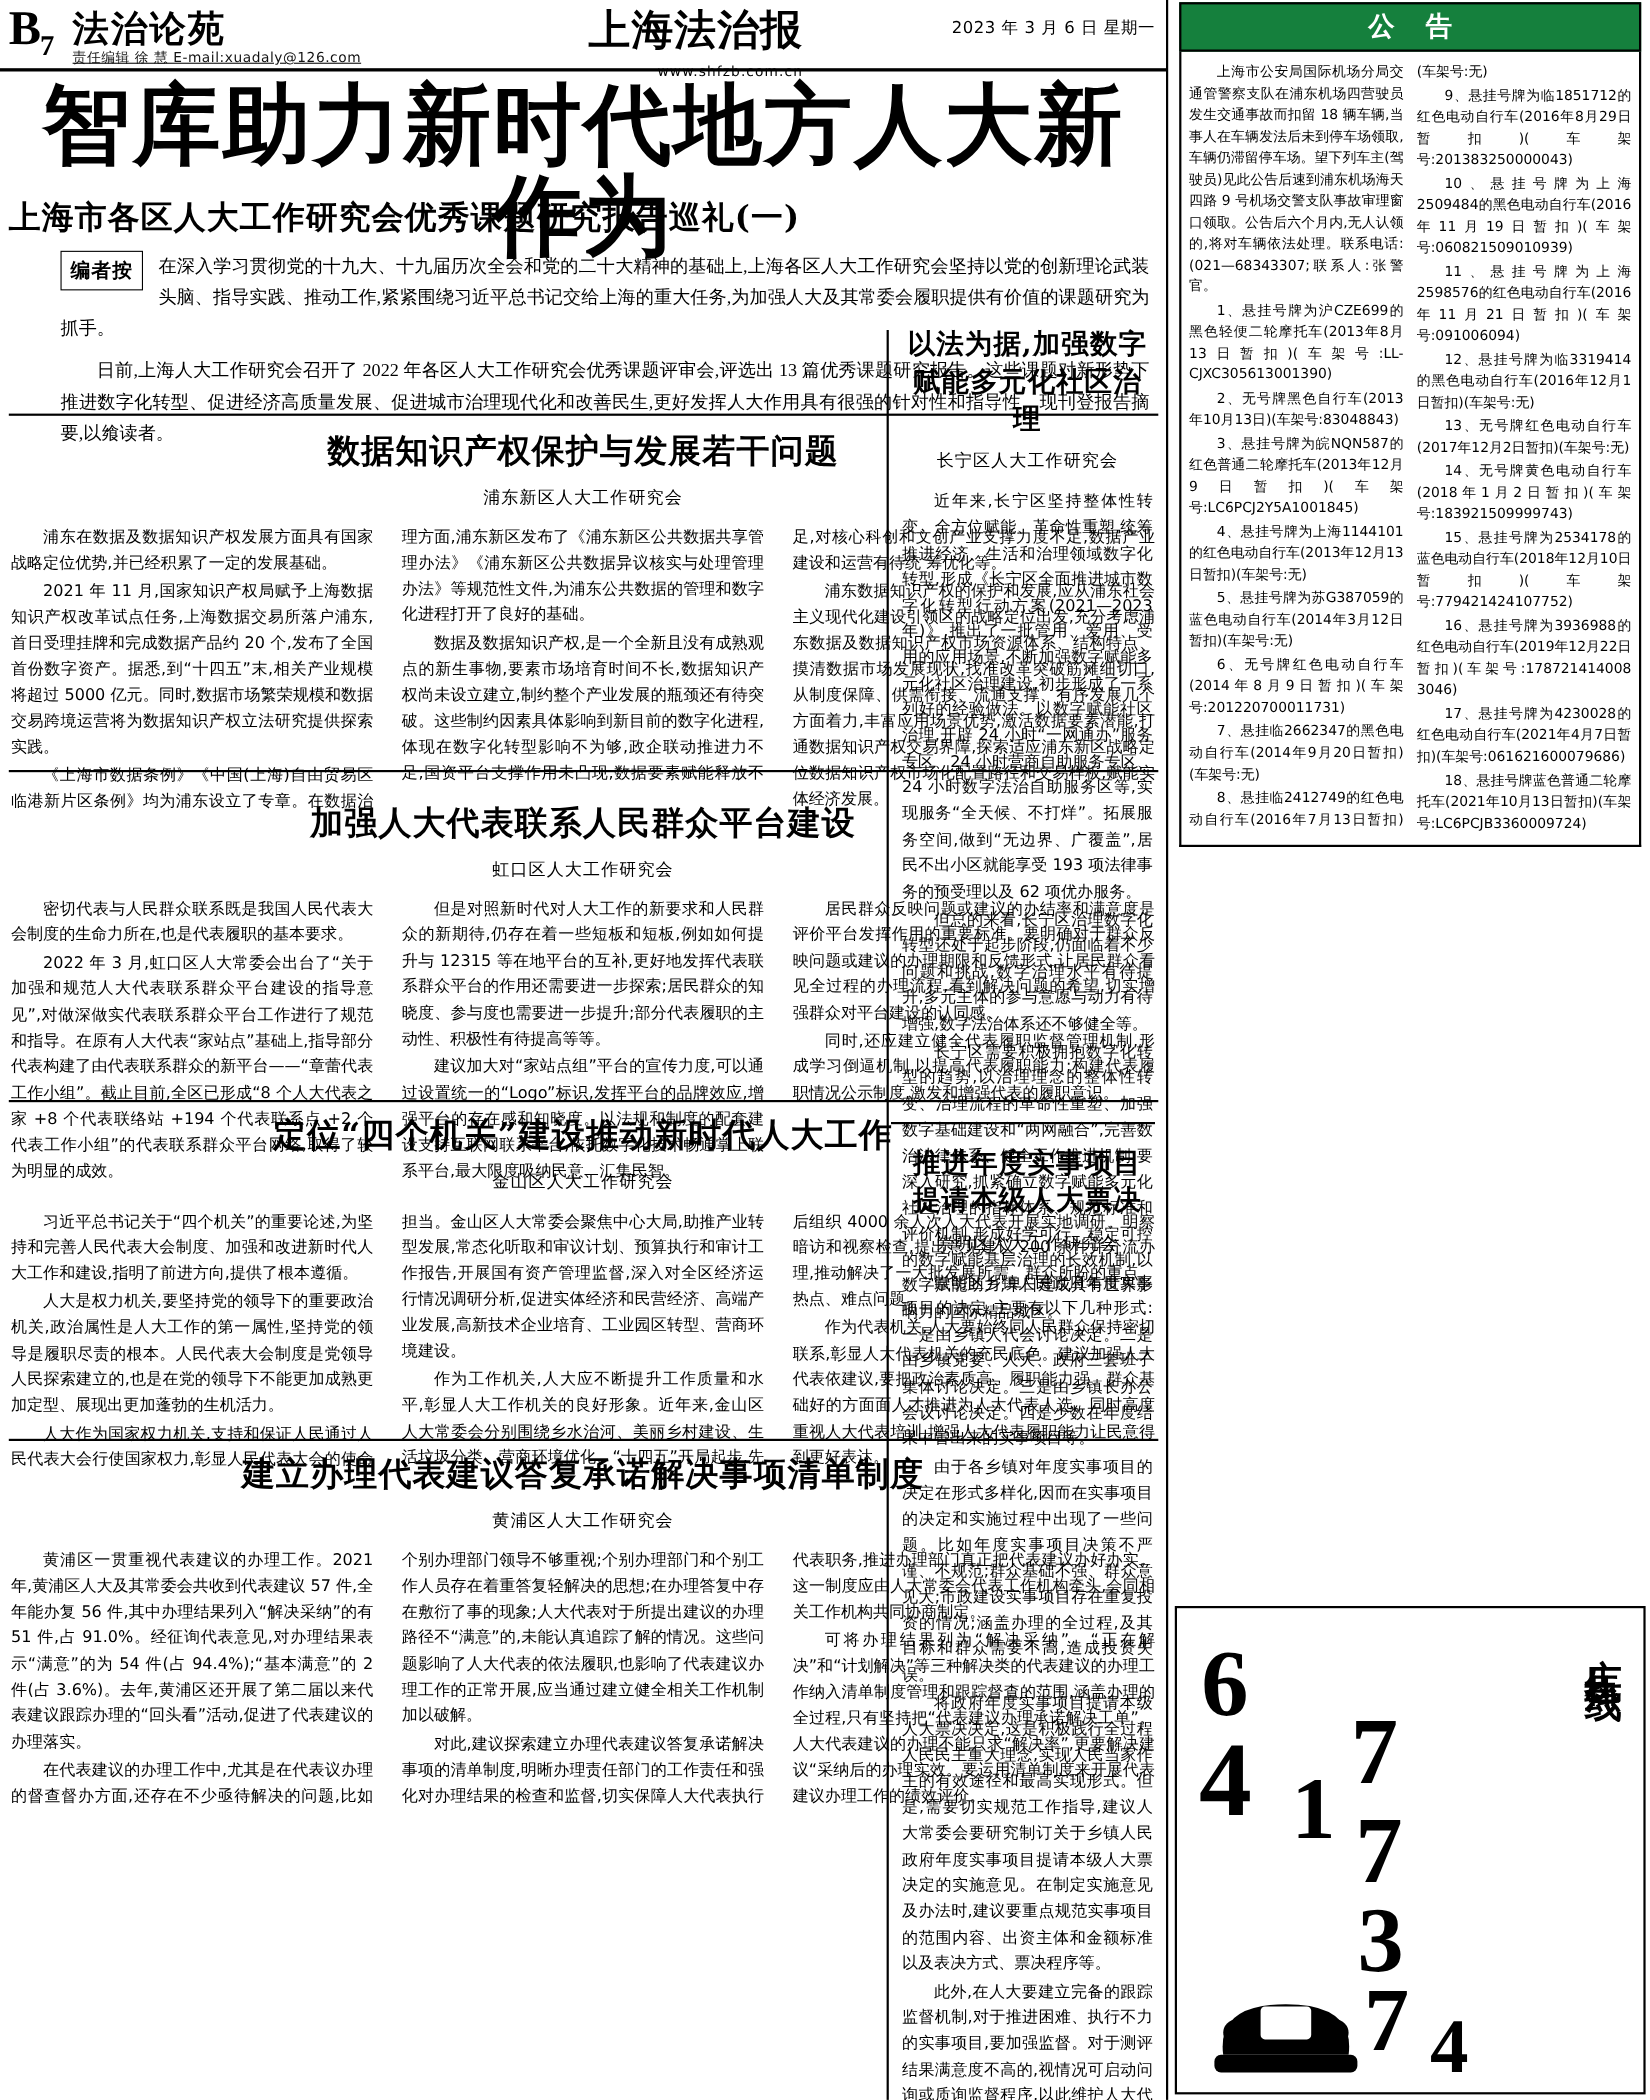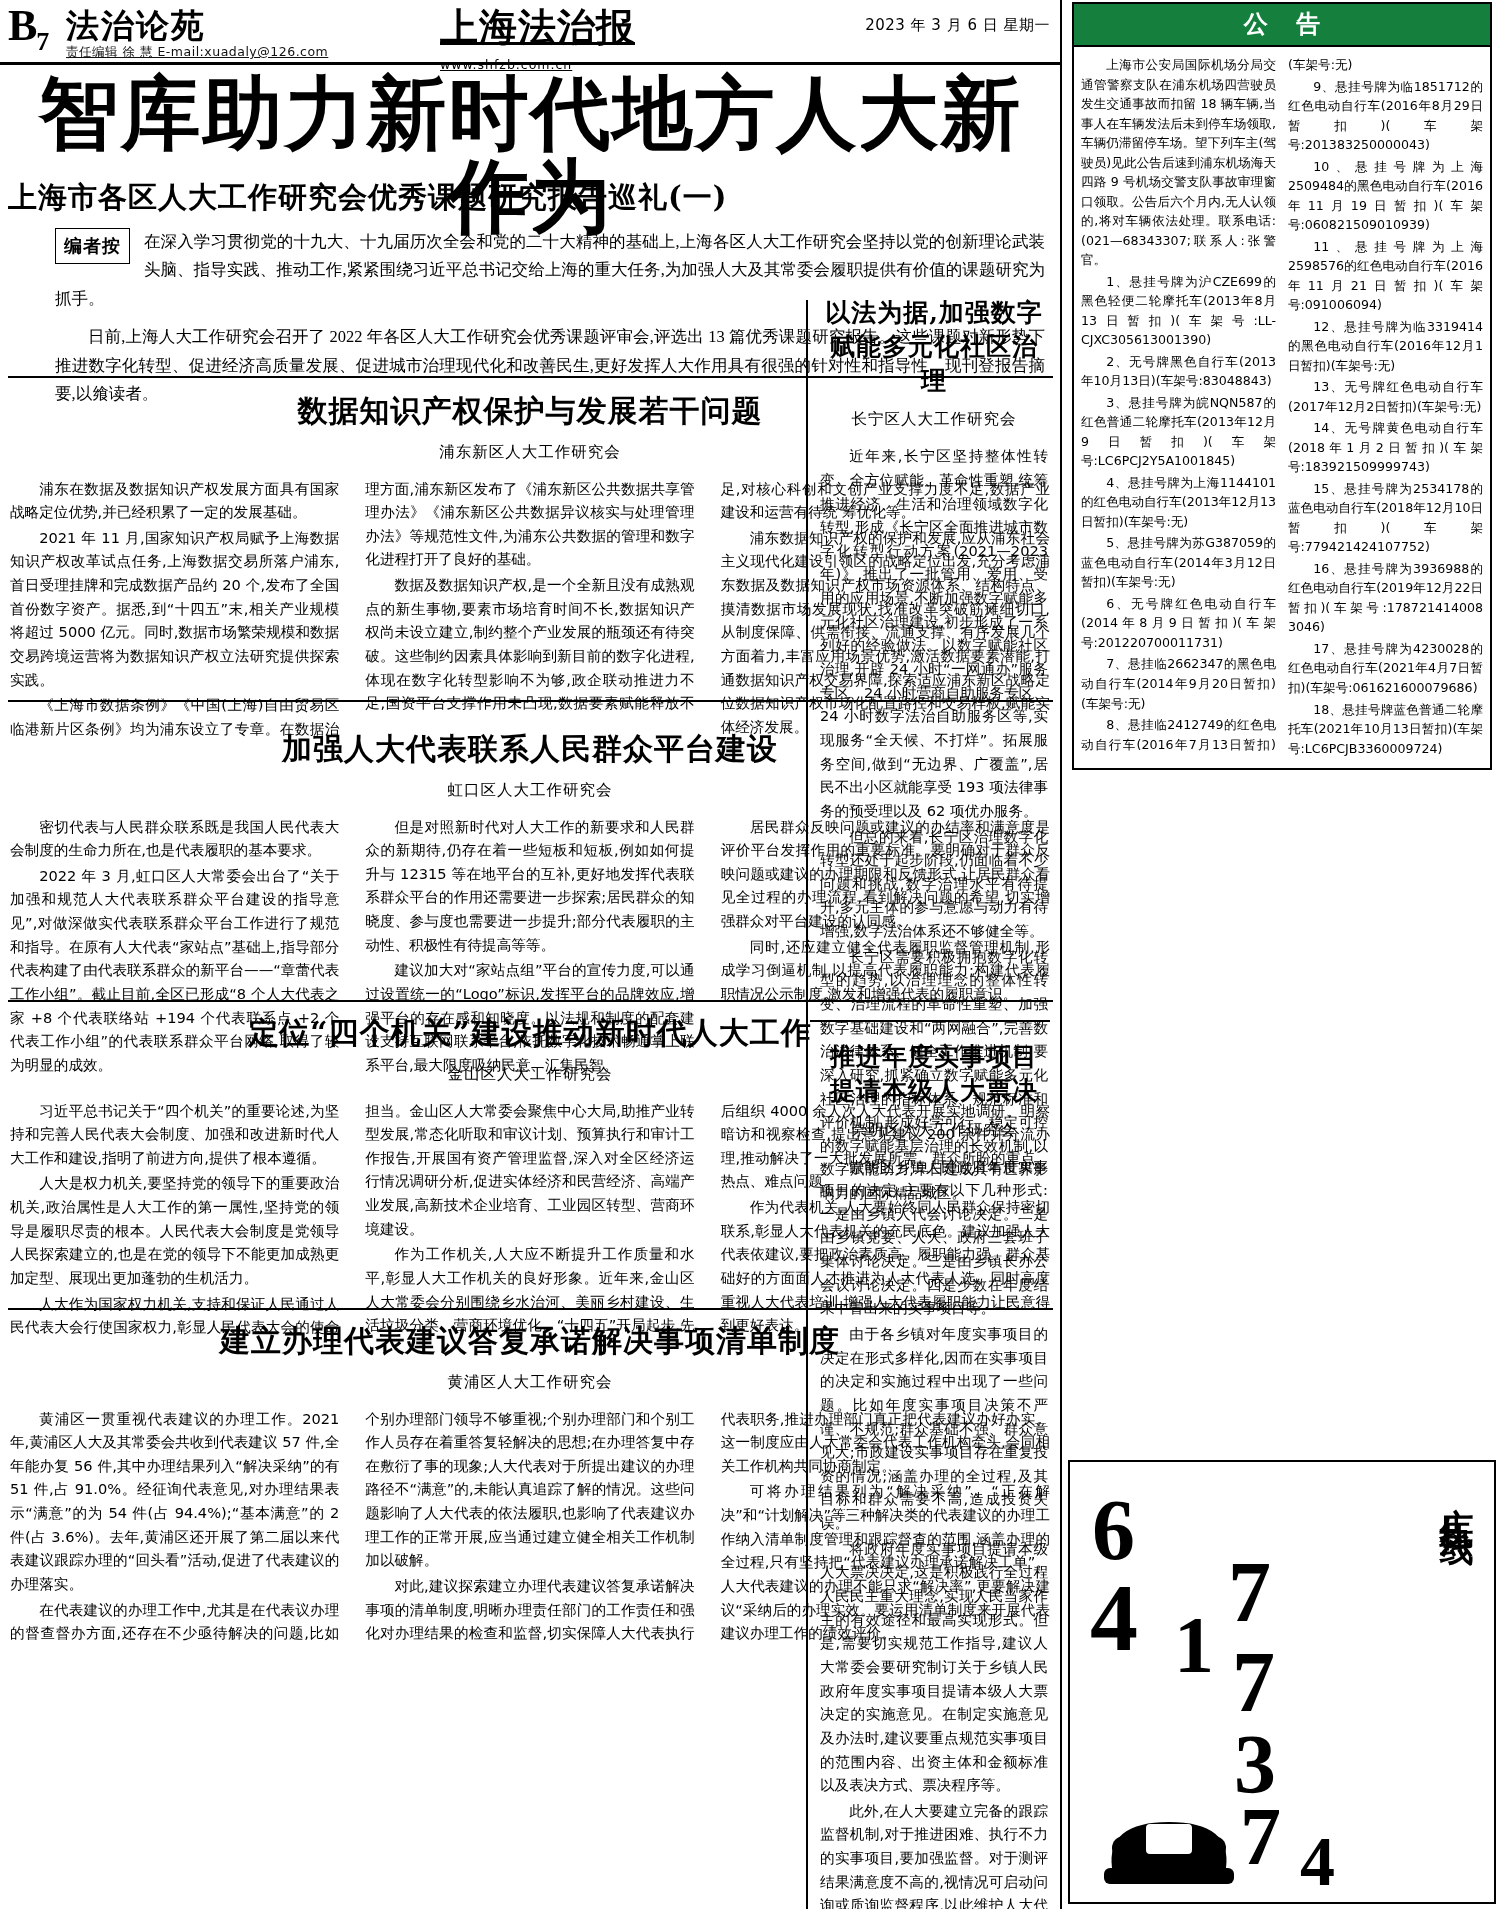--- a/index.html
+++ b/index.html
@@ -27,21 +27,21 @@
   .section-title {
     position:absolute; left:66px; top:4px;
     font-family:"DejaVu Serif", serif;
     font-size:33px; font-weight:bold; letter-spacing:2px;
   }
   .editor-line {
     position:absolute; left:66px; top:44px;
     font-size:12.5px; color:#111; letter-spacing:0.5px;text-decoration:underline;
   }
   .paper-logo {
-    position:absolute; left:440px; top:2px; width:290px; text-align:left;text-decoration:underline;
+    position:absolute; left:440px; top:2px; width:290px; text-align:right;
   }
   .paper-logo .name {
     font-family:"DejaVu Serif", serif;
     font-size:38px; font-weight:bold; letter-spacing:1px;
     white-space:nowrap;
   }
   .paper-logo .url {
     font-size:12.5px; letter-spacing:1px; margin-top:4px;
   }
   .issue-date {

